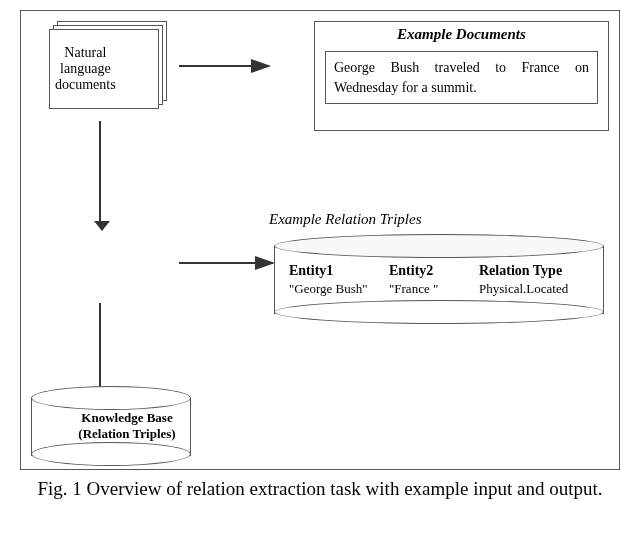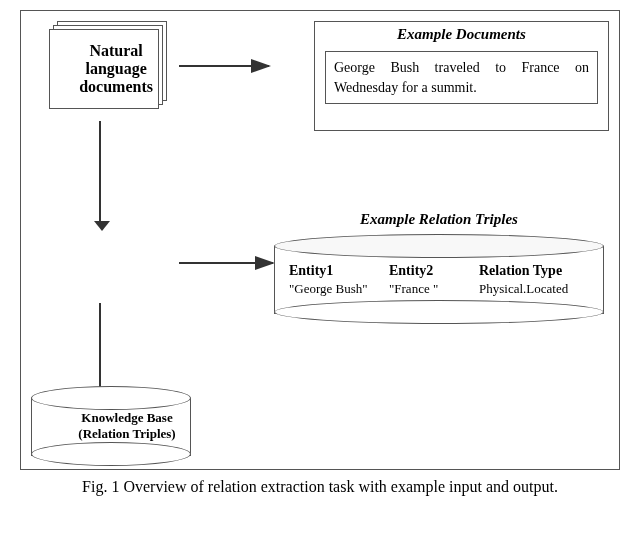--- a/index.html
+++ b/index.html
@@ -48,24 +48,24 @@
       width: 110px;
       height: 80px;
     }
     .page-back2 { top: 0px; left: 8px; }
     .page-back1 { top: 4px; left: 4px; }
     .page-front {
       top: 8px;
       left: 0px;
       display: flex;
       align-items: center;
-      justify-content: flex-end;
-      text-align: center;
-      font-weight: bold;
-      font-size: 16px;
+      justify-content: flex-start;
+      text-align: center;
+      font-weight: normal;
+      font-size: 14px;
       padding: 5px;
     }
     
     .arrow-down-1 {
       position: absolute;
       left: 78px;
       top: 110px;
       width: 0;
       height: 100px;
       border-left: 2px solid #333;
@@ -206,22 +206,22 @@
     }
     
     .rel-triples-box {
       position: absolute;
       right: 10px;
       top: 200px;
       width: 340px;
       height: 120px;
     }
     .rel-triples-title {
-      text-align: center;
-      font-weight: bold;
+      text-align: left;
+      font-weight: normal;
       font-size: 15px;
       padding: 0 0 6px 0;
       font-style: italic;
     }
     
     .triples-cylinder {
       position: relative;
       width: 330px;
       height: 90px;
       margin: 0 auto;
@@ -283,21 +283,21 @@
       justify-content: space-between;
       font-size: 13px;
     }
     .col1 { width: 105px; text-align: left; padding-left: 5px; }
     .col2 { width: 90px; text-align: left; }
     .col3 { width: 115px; text-align: left; }
     
     .caption {
       width: 600px;
       text-align: center;
-      font-size: 16px;
+      font-size: 19px;
       line-height: 1.4;
       margin-top: 6px;
       padding: 0 10px;
     }
     .curved-arrow {
       fill: none;
       stroke: #333;
       stroke-width: 2;
       marker-end: url(#arrowhead);
     }

